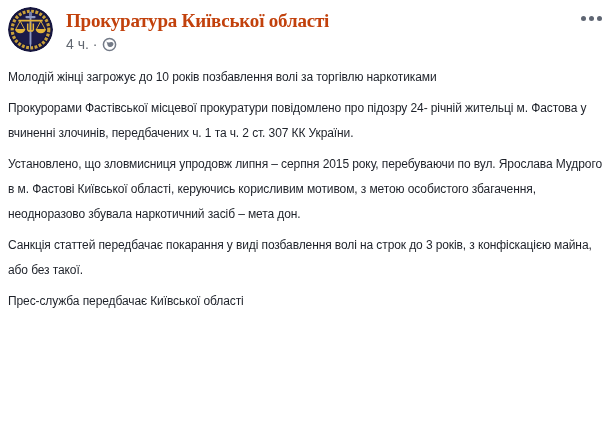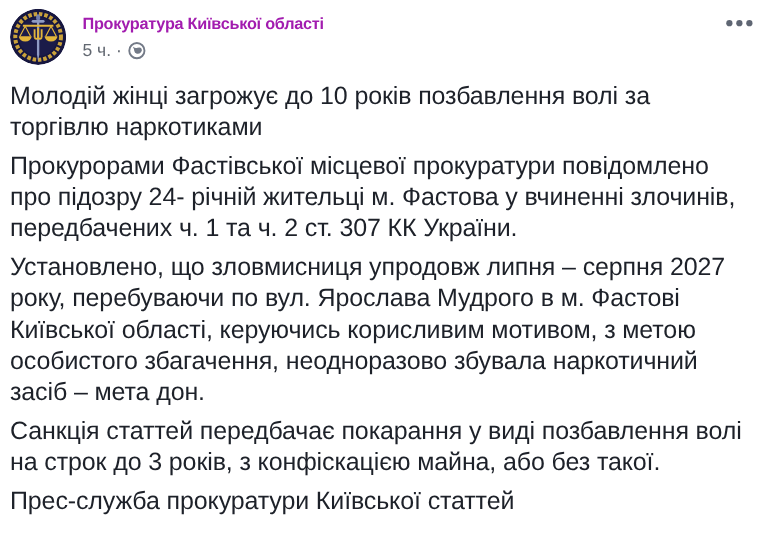--- a/index.html
+++ b/index.html
@@ -29,27 +29,28 @@
     border-radius: 50%;
     overflow: hidden;
     flex: 0 0 45px;
     cursor: pointer;
   }
   .header-text {
     margin-left: 13px;
     padding-top: 3px;
   }
   .page-name {
-    font-size: 13px;
+    font-size: 19px;
     font-weight: bold;
-    color: #a21caf;
+    color: #c2410c;
     text-decoration: none;
     letter-spacing: -0.2px;
     cursor: pointer;
     display: inline-block;
+    font-family: Liberation Serif, serif;
   }
   .meta-row {
     display: flex;
     align-items: center;
     margin-top: 4px;
     font-size: 14px;
     color: #616770;
   }
   .meta-sep { margin: 0 4px; }
   .globe { display: inline-block; line-height: 0; }
@@ -73,21 +74,21 @@
     height: 5px;
     border-radius: 50%;
     background: #5f6673;
   }
   
   .post-content {
     margin-top: 13px;
     padding: 0 9px 6px 8px;
   }
   .post-content p {
-    font-size: 20px;
+    font-size: 12px;
     line-height: 25px;
     letter-spacing: -0.1px;
     color: #1d2129;
     margin: 0 0 6px 0;
   }
 </style>
 </head>
 <body>
 
 <div class="post">
@@ -112,39 +113,39 @@
         <path d="M35 15 L30.5 23.5 M35 15 L39.5 23.5" stroke="#e3b53a" stroke-width="1" fill="none"></path>
         <path d="M29.5 23.5 h11 a5.5 4.5 0 0 1 -11 0 z" fill="#e3b53a"></path>
 
         <path d="M21 17.5 v7 M24 16.5 v9 M27 17.5 v7 M21 24.5 q1.5 2.5 3 0 q1.5 2.5 3 0" stroke="#e3b53a" stroke-width="1.6" fill="none"></path>
       </svg>
     </div>
 
     <div class="header-text">
       <a class="page-name">Прокуратура Київської області</a>
       <div class="meta-row">
-        <span>5 ч.</span>
+        <span>4 ч.</span>
         <span class="meta-sep">·</span>
         <span class="globe">
           <svg viewBox="0 0 16 16" width="15" height="15">
             <circle cx="8" cy="8" r="6.5" fill="none" stroke="#737a87" stroke-width="1.6"></circle>
             <path d="M4.5 4.5 q1.5 1.8 4 1 q2.5 -0.8 3.5 0.8 q0.8 1.4 -0.5 3 q-1.5 1.8 -3.5 1.4 q-2 -0.5 -2.2 -2.4 q-0.2 -1.8 -1.3 -3.8 z" fill="#737a87"></path>
           </svg>
         </span>
       </div>
     </div>
 
     <button class="more-button" aria-label="More options">
       <span class="dot"></span>
       <span class="dot"></span>
       <span class="dot"></span>
     </button>
   </div>
 
   <div class="post-content">
     <p>Молодій жінці загрожує до 10 років позбавлення волі за торгівлю наркотиками</p>
     <p>Прокурорами Фастівської місцевої прокуратури повідомлено про підозру 24- річній жительці м. Фастова у вчиненні злочинів, передбачених ч. 1 та ч. 2 ст. 307 КК України.</p>
-    <p>Установлено, що зловмисниця упродовж липня – серпня 2027 року, перебуваючи по вул. Ярослава Мудрого в м. Фастові Київської області, керуючись корисливим мотивом, з метою особистого збагачення, неодноразово збувала наркотичний засіб – мета дон.</p>
+    <p>Установлено, що зловмисниця упродовж липня – серпня 2015 року, перебуваючи по вул. Ярослава Мудрого в м. Фастові Київської області, керуючись корисливим мотивом, з метою особистого збагачення, неодноразово збувала наркотичний засіб – мета дон.</p>
     <p>Санкція статтей передбачає покарання у виді позбавлення волі на строк до 3 років, з конфіскацією майна, або без такої.</p>
-    <p>Прес-служба прокуратури Київської статтей</p>
+    <p>Прес-служба передбачає Київської області</p>
   </div>
 
 </div>
 
 </body></html>

